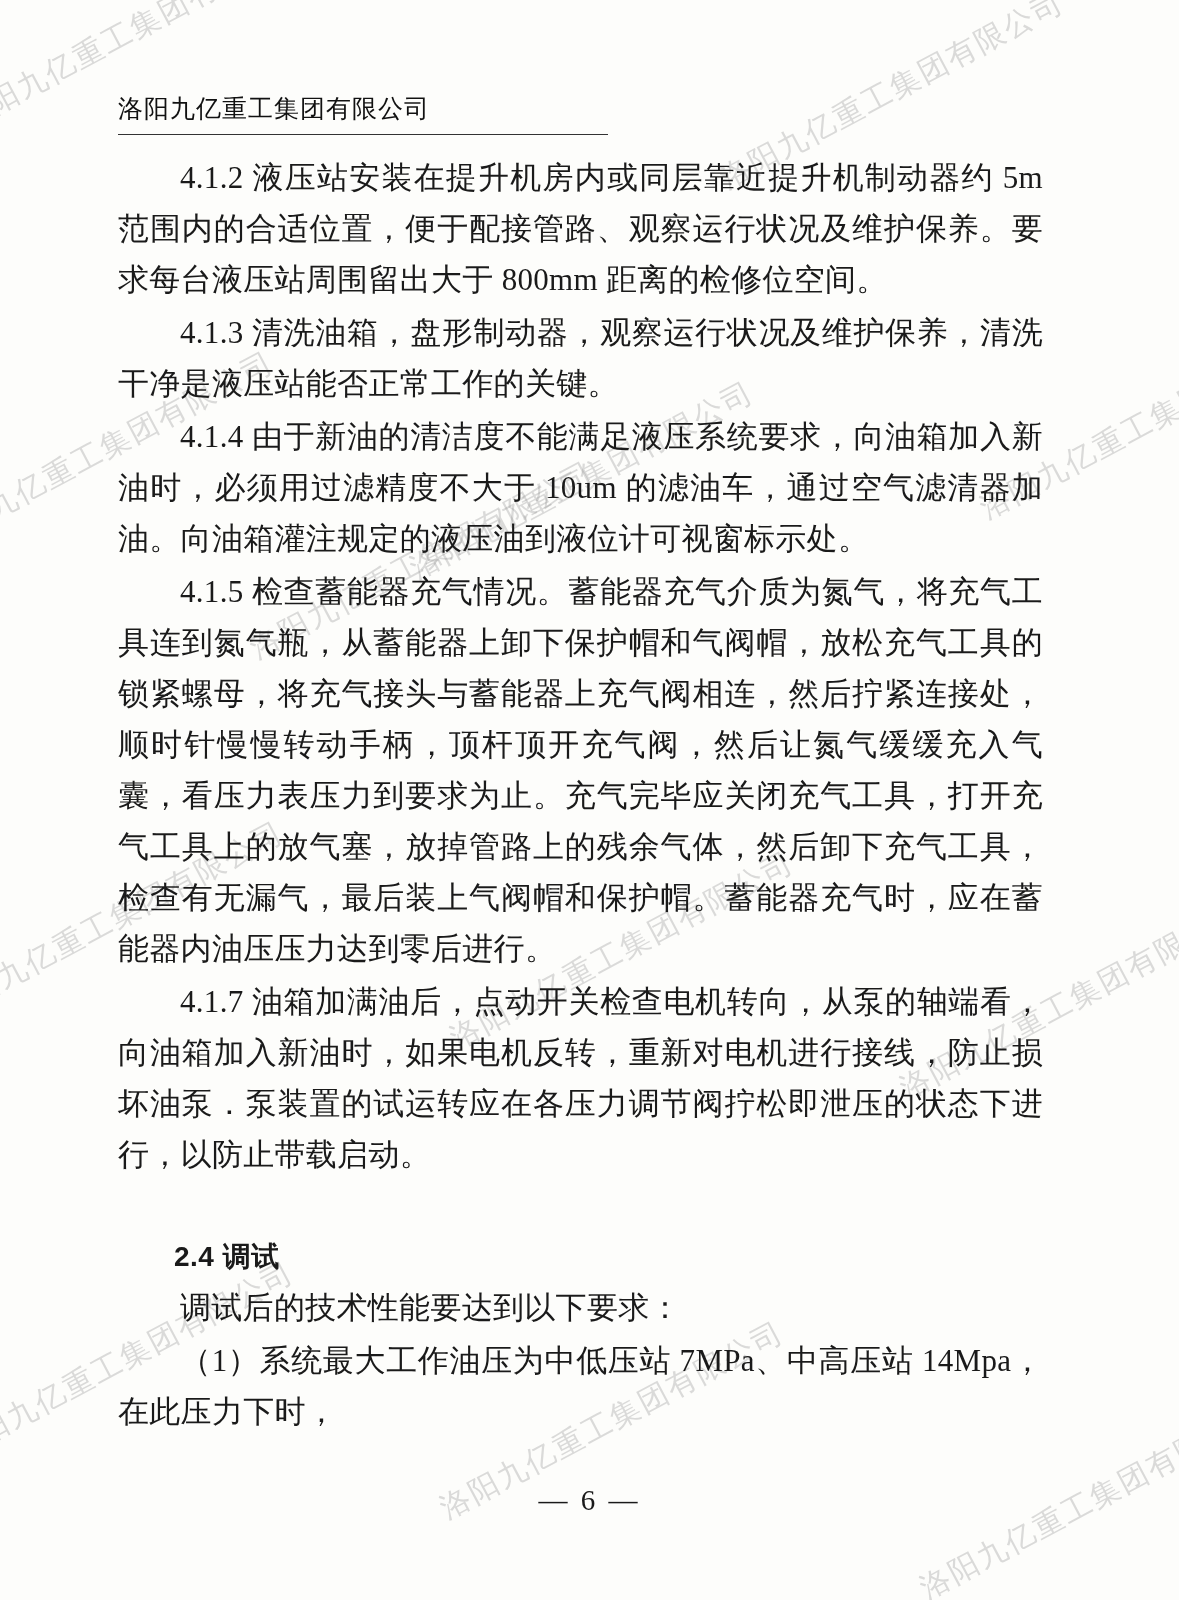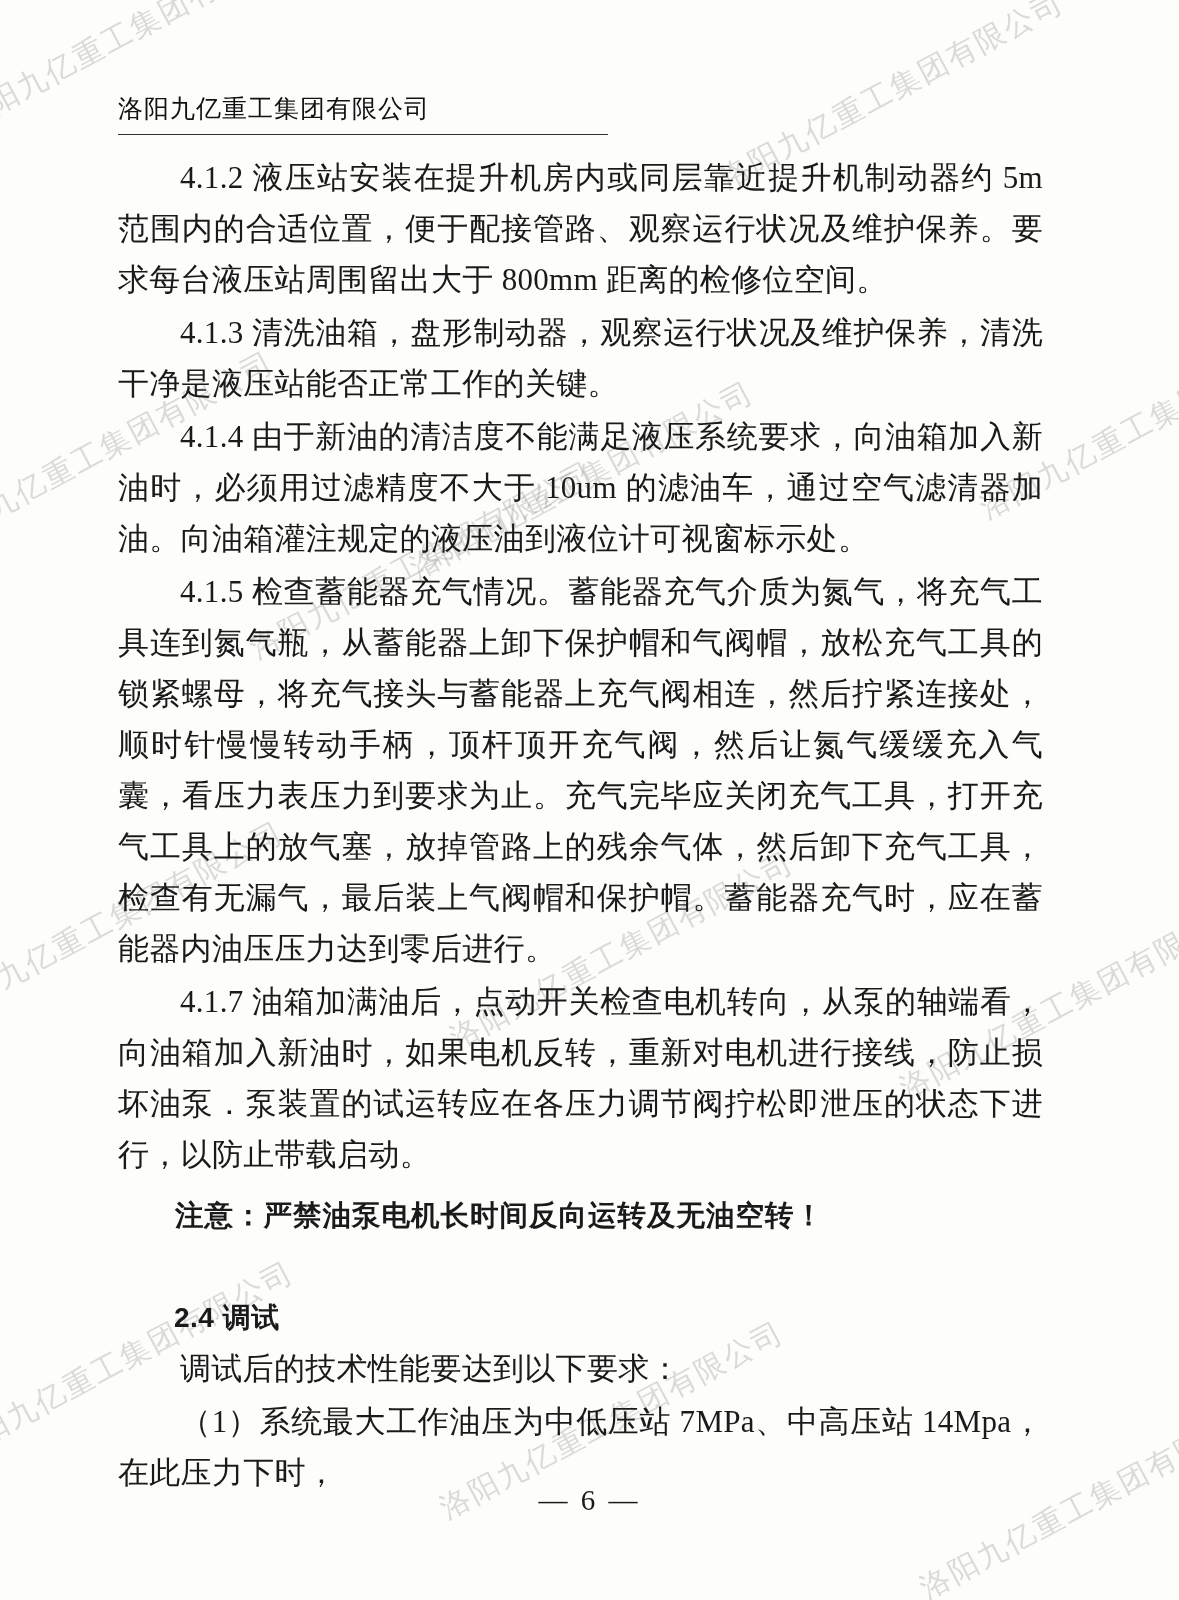--- a/index.html
+++ b/index.html
@@ -126,21 +126,20 @@
     <div class="header-title">洛阳九亿重工集团有限公司</div>
     <div class="header-rule"></div>
   </div>
 
   <div class="body">
     <p class="para">4.1.2 液压站安装在提升机房内或同层靠近提升机制动器约 5m 范围内的合适位置，便于配接管路、观察运行状况及维护保养。要求每台液压站周围留出大于 800mm 距离的检修位空间。</p>
     <p class="para">4.1.3 清洗油箱，盘形制动器，观察运行状况及维护保养，清洗干净是液压站能否正常工作的关键。</p>
     <p class="para">4.1.4 由于新油的清洁度不能满足液压系统要求，向油箱加入新油时，必须用过滤精度不大于 10um 的滤油车，通过空气滤清器加油。向油箱灌注规定的液压油到液位计可视窗标示处。</p>
     <p class="para">4.1.5 检查蓄能器充气情况。蓄能器充气介质为氮气，将充气工具连到氮气瓶，从蓄能器上卸下保护帽和气阀帽，放松充气工具的锁紧螺母，将充气接头与蓄能器上充气阀相连，然后拧紧连接处，顺时针慢慢转动手柄，顶杆顶开充气阀，然后让氮气缓缓充入气囊，看压力表压力到要求为止。充气完毕应关闭充气工具，打开充气工具上的放气塞，放掉管路上的残余气体，然后卸下充气工具，检查有无漏气，最后装上气阀帽和保护帽。蓄能器充气时，应在蓄能器内油压压力达到零后进行。</p>
     <p class="para">4.1.7 油箱加满油后，点动开关检查电机转向，从泵的轴端看，向油箱加入新油时，如果电机反转，重新对电机进行接线，防止损坏油泵．泵装置的试运转应在各压力调节阀拧松即泄压的状态下进行，以防止带载启动。</p>
-    <p class="note">注意：严禁油泵电机长时间反向运转及无油空转！</p>
     <div class="section-head">2.4 调试</div>
     <p class="para">调试后的技术性能要达到以下要求：</p>
     <p class="para">（1）系统最大工作油压为中低压站 7MPa、中高压站 14Mpa，在此压力下时，</p>
   </div>
 
   <div class="footer">— 6 —</div>
 
 </div>
 
 </body></html>

